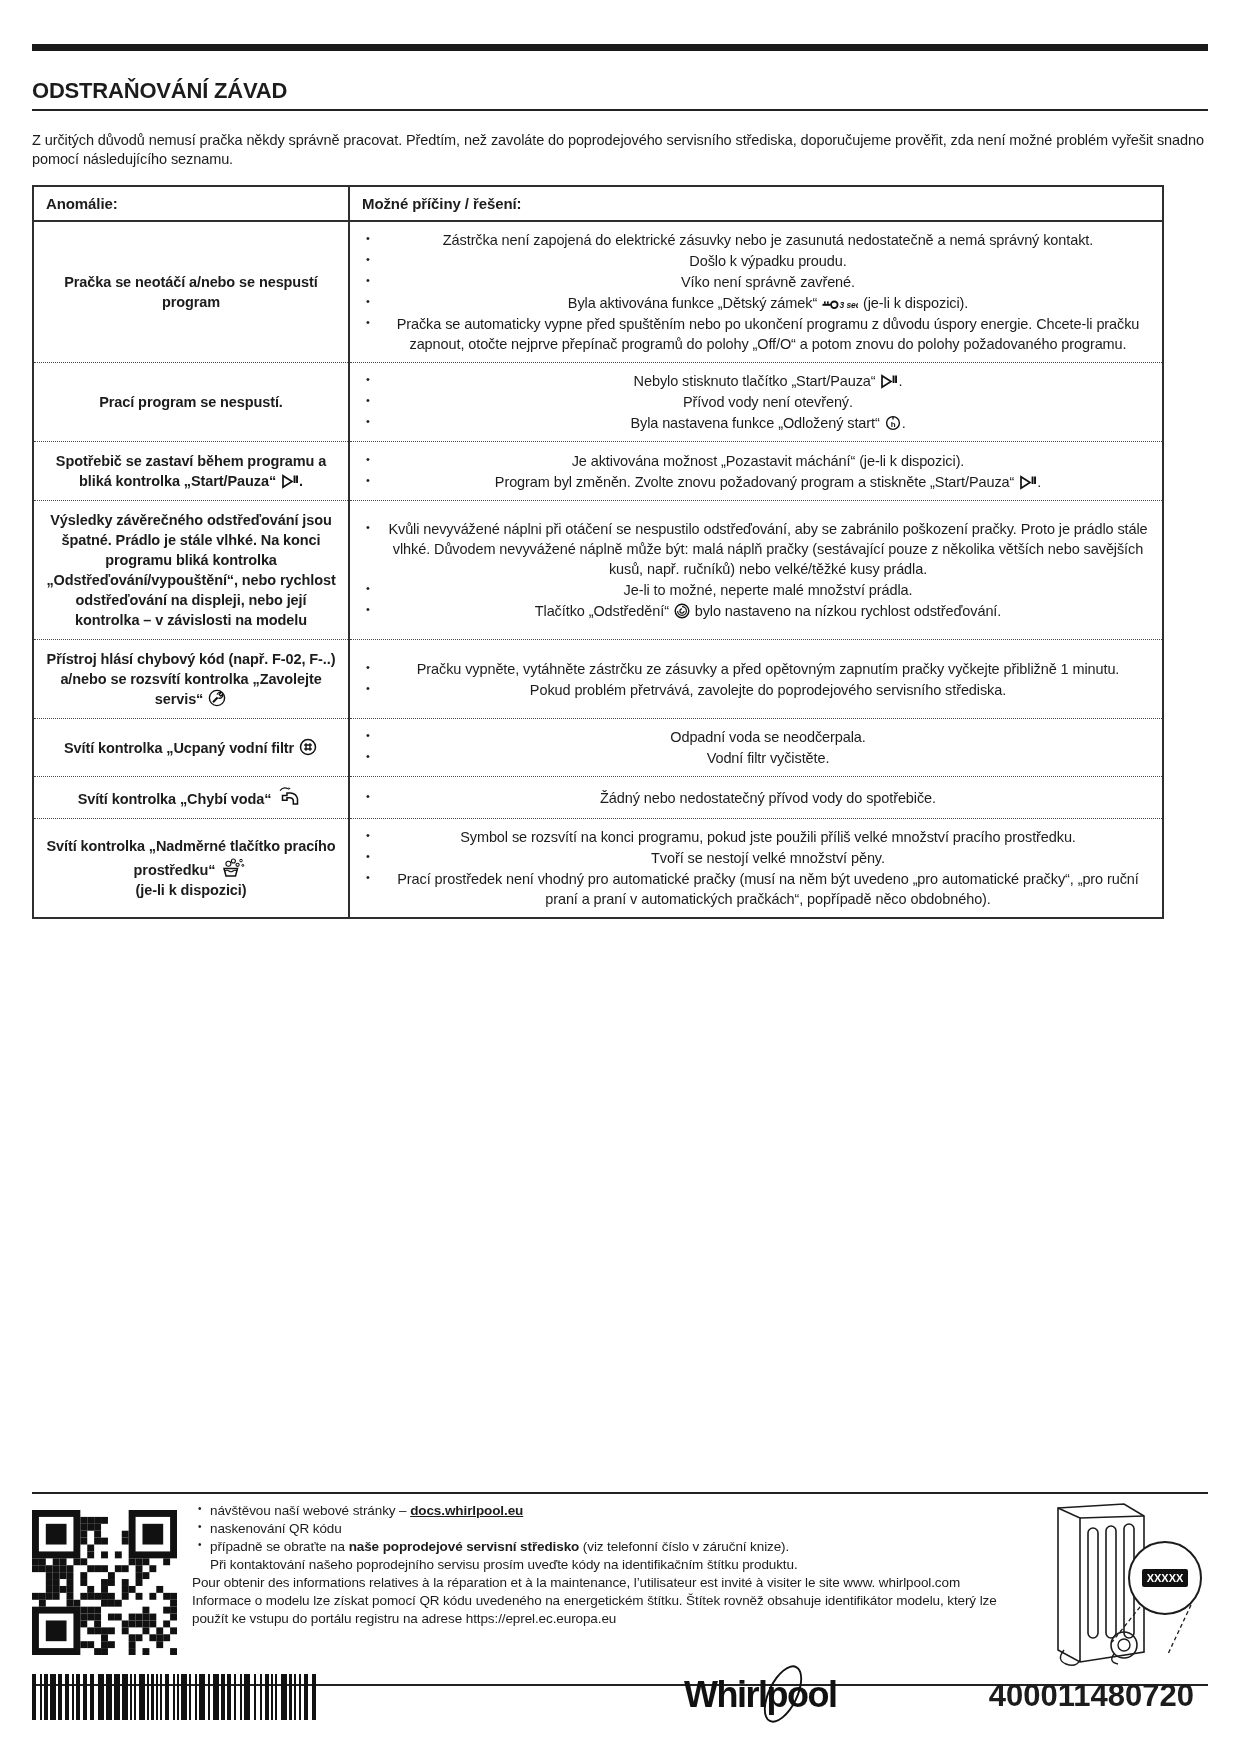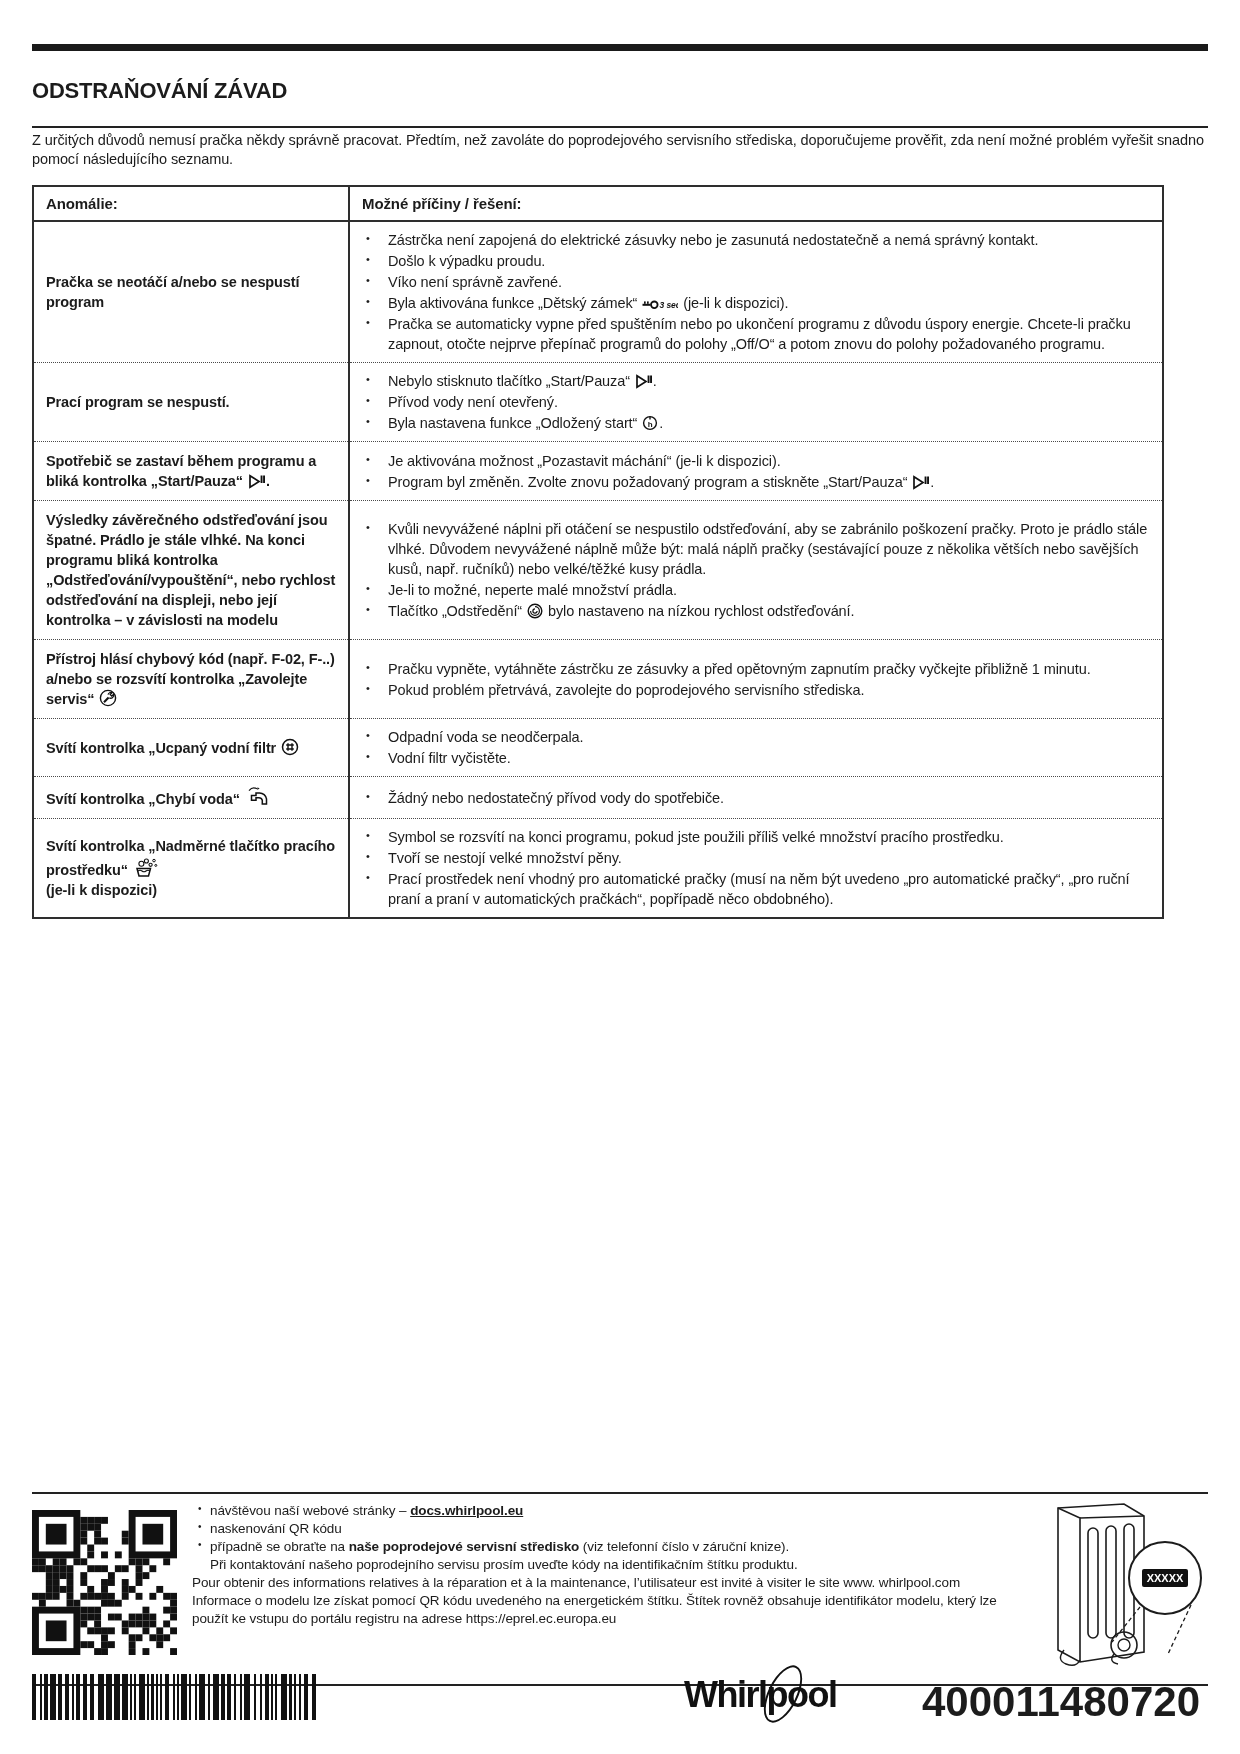--- a/index.html
+++ b/index.html
@@ -6,39 +6,39 @@
   body{
     width:1240px;height:1754px;overflow:hidden;
     font-family:"Liberation Sans","DejaVu Sans",sans-serif;
     color:#1c1c1c;position:relative;
   }
   .page{position:relative;width:1176px;margin:0 auto;padding:0 32px;left:0;height:1754px;box-sizing:content-box;}
   .topbar{position:absolute;left:32px;top:44px;width:1176px;height:7px;background:#1a1a1a;}
   .title{
     position:absolute;left:32px;top:78px;width:1176px;
     font-size:22px;font-weight:800;letter-spacing:-0.2px;
-    border-bottom:2px solid #222;padding-bottom:22px;margin:0;
+    border-bottom:2px solid #222;padding-bottom:5px;margin:0;
   }
   .intro{
     position:absolute;left:32px;top:116px;width:1176px;
     font-size:14.5px;line-height:1.36;letter-spacing:-0.1px;
   }
   table.ts{
     position:absolute;left:32px;top:185px;width:1132px;
     border-collapse:collapse;table-layout:fixed;
     border:2px solid #2e2e2e;
     font-size:14.5px;letter-spacing:-0.1px;
   }
   table.ts col.c1{width:316px;}
   table.ts th{
     text-align:left;font-size:15px;font-weight:bold;
     padding:8px 12px;border-bottom:2px solid #2e2e2e;
   }
   table.ts th.h1{border-right:2px solid #2e2e2e;}
-  table.ts td{vertical-align:middle;border-bottom:1px dotted #4a4a4a;}
+  table.ts td{vertical-align:middle;border-bottom:1px dotted #4a4a4a;text-align:center;}
   table.ts tr:last-child td{border-bottom:none;}
   td.anom{
     font-weight:bold;padding:9px 12px;border-right:2px solid #2e2e2e;
     line-height:1.38;
   }
   td.sol{padding:7px 14px 7px 8px;}
   ul.causes{margin:0;padding:0;list-style:none;}
   ul.causes li{
     position:relative;padding-left:30px;line-height:1.38;margin:1px 0;
   }
@@ -66,22 +66,22 @@
   .logo{
     position:absolute;left:652px;top:6px;width:200px;
     font-size:36px;font-weight:700;letter-spacing:-1.5px;color:#111;
   }
   .logo .swoosh{
     position:absolute;left:84px;top:-11px;width:26px;height:58px;
     border:2.5px solid #111;border-radius:50%;
     transform:rotate(26deg);
   }
   .part-number{
-    position:absolute;right:8px;top:10px;
-    font-size:42px;font-weight:700;letter-spacing:0;
+    position:absolute;right:14px;top:10px;
+    font-size:31px;font-weight:700;letter-spacing:0;
   }
 </style>
 </head>
 <body>
 
 <div class="page">
   <div class="topbar"></div>
 
   <h1 class="title">ODSTRAŇOVÁNÍ ZÁVAD</h1>
 

